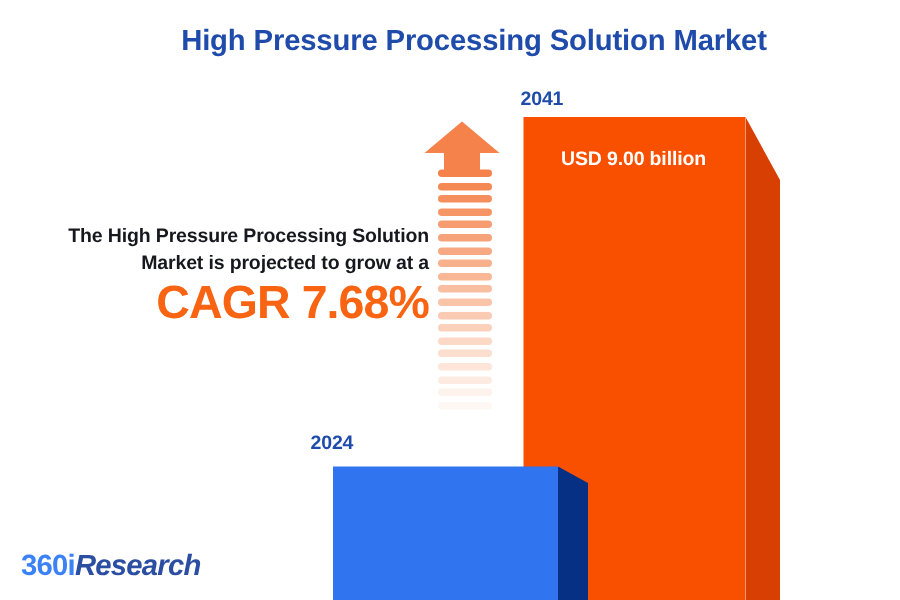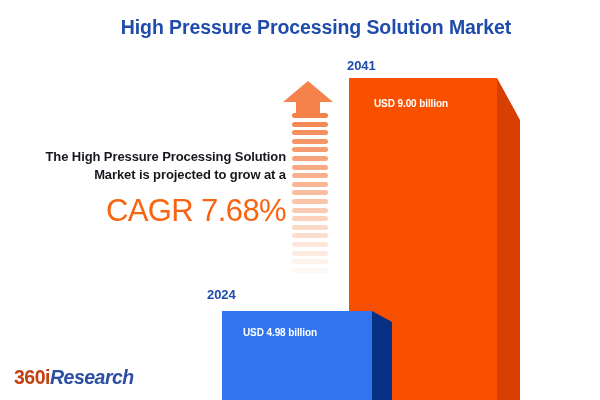--- a/index.html
+++ b/index.html
@@ -43,39 +43,39 @@
     text-align: right;
   }
   #statement-text {
     font-size: 13px;
     font-weight: bold;
     color: #16181d;
     line-height: 1.42;
     letter-spacing: -0.1px;
   }
   #cagr-value {
-    margin-top: 9px;
+    margin-top: 0;
     font-size: 31px;
-    font-weight: normal;
+    font-weight: bold;
     color: #f96412;
     letter-spacing: -0.6px;
     line-height: 1.1;
   }
 
   
   #logo {
     position: absolute;
     left: 14px;
     top: 366px;
     font-size: 19.5px;
     font-weight: bold;
     letter-spacing: -0.5px;
     white-space: nowrap;
   }
-  .logo-360i { color: #c2410c; }
+  .logo-360i { color: #3b82f6; }
   .logo-research { color: #2b4ea2; font-style: italic; }
 
   
   #growth-arrow {
     position: absolute;
     left: 282px;
     top: 80px;
     width: 52px;
     height: 215px;
   }
@@ -115,21 +115,21 @@
     height: 100%;
   }
   .bar-side {
     position: absolute;
     top: 0;
     height: 100%;
   }
   .bar-label {
     position: absolute;
     color: #ffffff;
-    font-size: 10px;
+    font-size: 13px;
     font-weight: bold;
     letter-spacing: -0.1px;
     white-space: nowrap;
   }
   .year-label {
     position: absolute;
     color: #1f4bab;
     font-size: 13px;
     font-weight: bold;
     letter-spacing: -0.1px;
@@ -229,19 +229,18 @@
     <div class="bar-front"></div>
     <div class="bar-side"></div>
   </div>
   <div id="bar-2032-value" class="bar-label" style="z-index:3">USD 9.00 billion</div>
 
   <div id="year-2024" class="year-label" style="z-index:5">2024</div>
   <div id="bar-2024" class="bar">
     <div class="bar-front"></div>
     <div class="bar-side"></div>
   </div>
-  <div id="bar-2024-value" class="bar-label" style="z-index:5">USD 4.98 billion</div>
 
   <div id="logo">
     <span class="logo-360i">360i</span><span class="logo-research">Research</span>
   </div>
 
 </div>
 
 </body></html>

